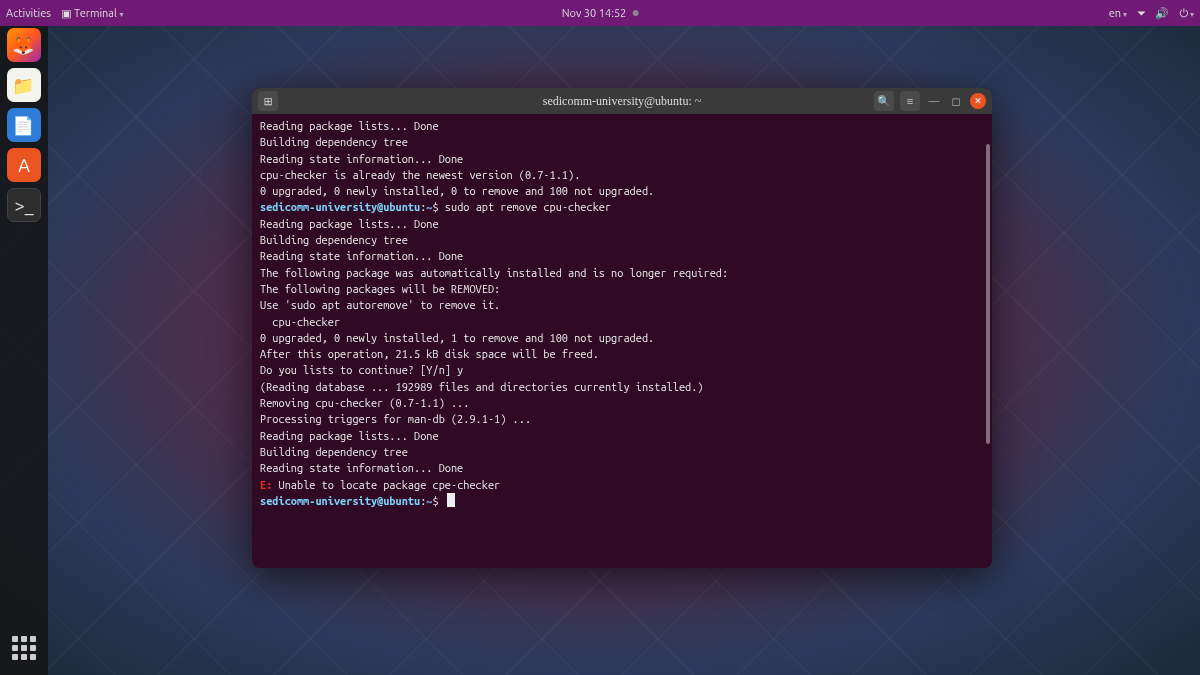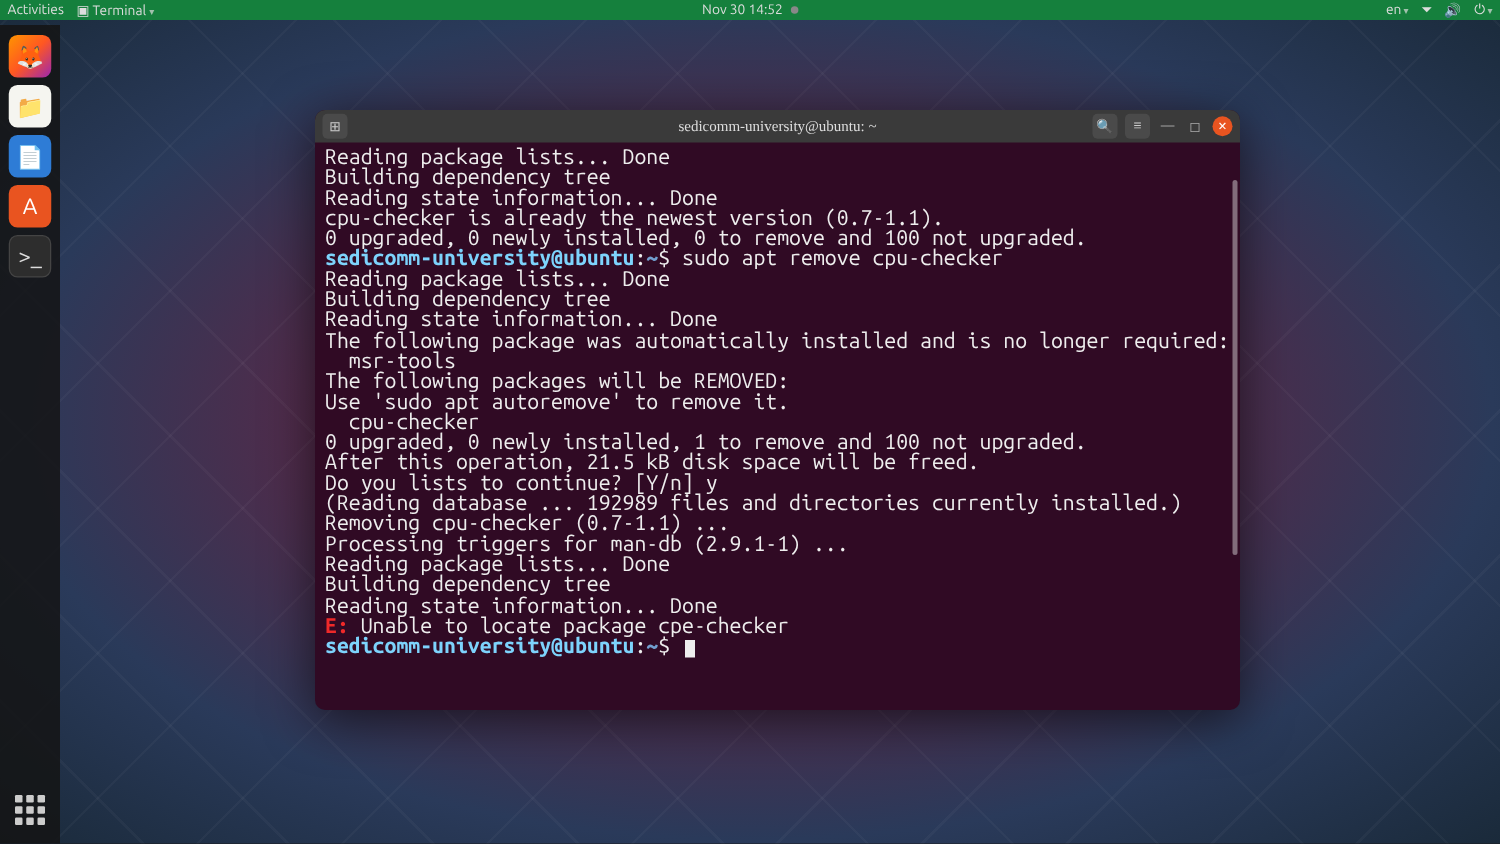--- a/index.html
+++ b/index.html
@@ -19,22 +19,22 @@
 .wallpaper::before {
   content: "";
   position: absolute; inset: 0;
   background-image:
     repeating-linear-gradient(45deg, transparent 0 80px, rgba(255,255,255,0.03) 80px 82px),
     repeating-linear-gradient(-45deg, transparent 0 80px, rgba(255,255,255,0.03) 80px 82px);
 }
 
 .topbar {
   position: absolute; top: 0; left: 0; right: 0;
-  height: 16px;
-  background: #15803d;
+  height: 26px;
+  background: #701a75;
   color: #ddd;
   display: flex; align-items: center;
   font-size: 11px;
   z-index: 10;
   padding: 0 6px;
 }
 .topbar .left { display: flex; gap: 10px; align-items: center; }
 .topbar .center { position: absolute; left: 50%; transform: translateX(-50%); display: flex; align-items: center; gap: 6px; }
 .topbar .right { margin-left: auto; display: flex; gap: 10px; align-items: center; }
 .topbar .item { cursor: default; }
@@ -98,21 +98,21 @@
   color: #ddd; font-size: 12px; font-weight: 500; font-family: Liberation Serif, serif;
 }
 .tb-right { margin-left: auto; display: flex; gap: 6px; align-items: center; }
 .tb-close { width: 16px; height: 16px; border-radius: 50%; background: #e95420; color: #fff; font-size: 9px; display: flex; align-items: center; justify-content: center; cursor: pointer;}
 .tb-minmax { width: 16px; height: 16px; color: #aaa; font-size: 11px; display: flex; align-items: center; justify-content: center; cursor: pointer;}
 
 .term-body {
   flex: 1;
   padding: 4px 8px;
   font-family: "Ubuntu Mono", "Courier New", monospace;
-  font-size: 17px;
+  font-size: 11px;
   line-height: 16.3px;
   color: #eee;
   overflow: hidden;
   position: relative;
 }
 .term-body .scrollbar {
   position: absolute; right: 2px; top: 30px; width: 4px; height: 300px;
   background: rgba(255,255,255,0.4); border-radius: 2px;
 }
 .line { white-space: pre; }
@@ -210,21 +210,20 @@
   <div class="line">Reading package lists... Done</div>
       <div class="line">Building dependency tree</div>
       <div class="line">Reading state information... Done</div>
       <div class="line">cpu-checker is already the newest version (0.7-1.1).</div>
       <div class="line">0 upgraded, 0 newly installed, 0 to remove and 100 not upgraded.</div>
       <div class="line"><span><span class="prompt-user">sedicomm-university@ubuntu</span><span class="prompt-sep">:</span><span class="prompt-path">~</span><span class="prompt-sep">$</span></span><span> sudo apt remove cpu-checker</span></div>
       <div class="line">Reading package lists... Done</div>
       <div class="line">Building dependency tree</div>
       <div class="line">Reading state information... Done</div>
       <div class="line">The following package was automatically installed and is no longer required:</div>
-      <div class="line">  msr-tools</div>
       <div class="line">The following packages will be REMOVED:</div>
       <div class="line">Use 'sudo apt autoremove' to remove it.</div>
       <div class="line">  cpu-checker</div>
       <div class="line">0 upgraded, 0 newly installed, 1 to remove and 100 not upgraded.</div>
       <div class="line">After this operation, 21.5 kB disk space will be freed.</div>
       <div class="line">Do you lists to continue? [Y/n] y</div>
       <div class="line">(Reading database ... 192989 files and directories currently installed.)</div>
       <div class="line">Removing cpu-checker (0.7-1.1) ...</div>
       <div class="line">Processing triggers for man-db (2.9.1-1) ...</div>
       <div class="line">Reading package lists... Done</div>

